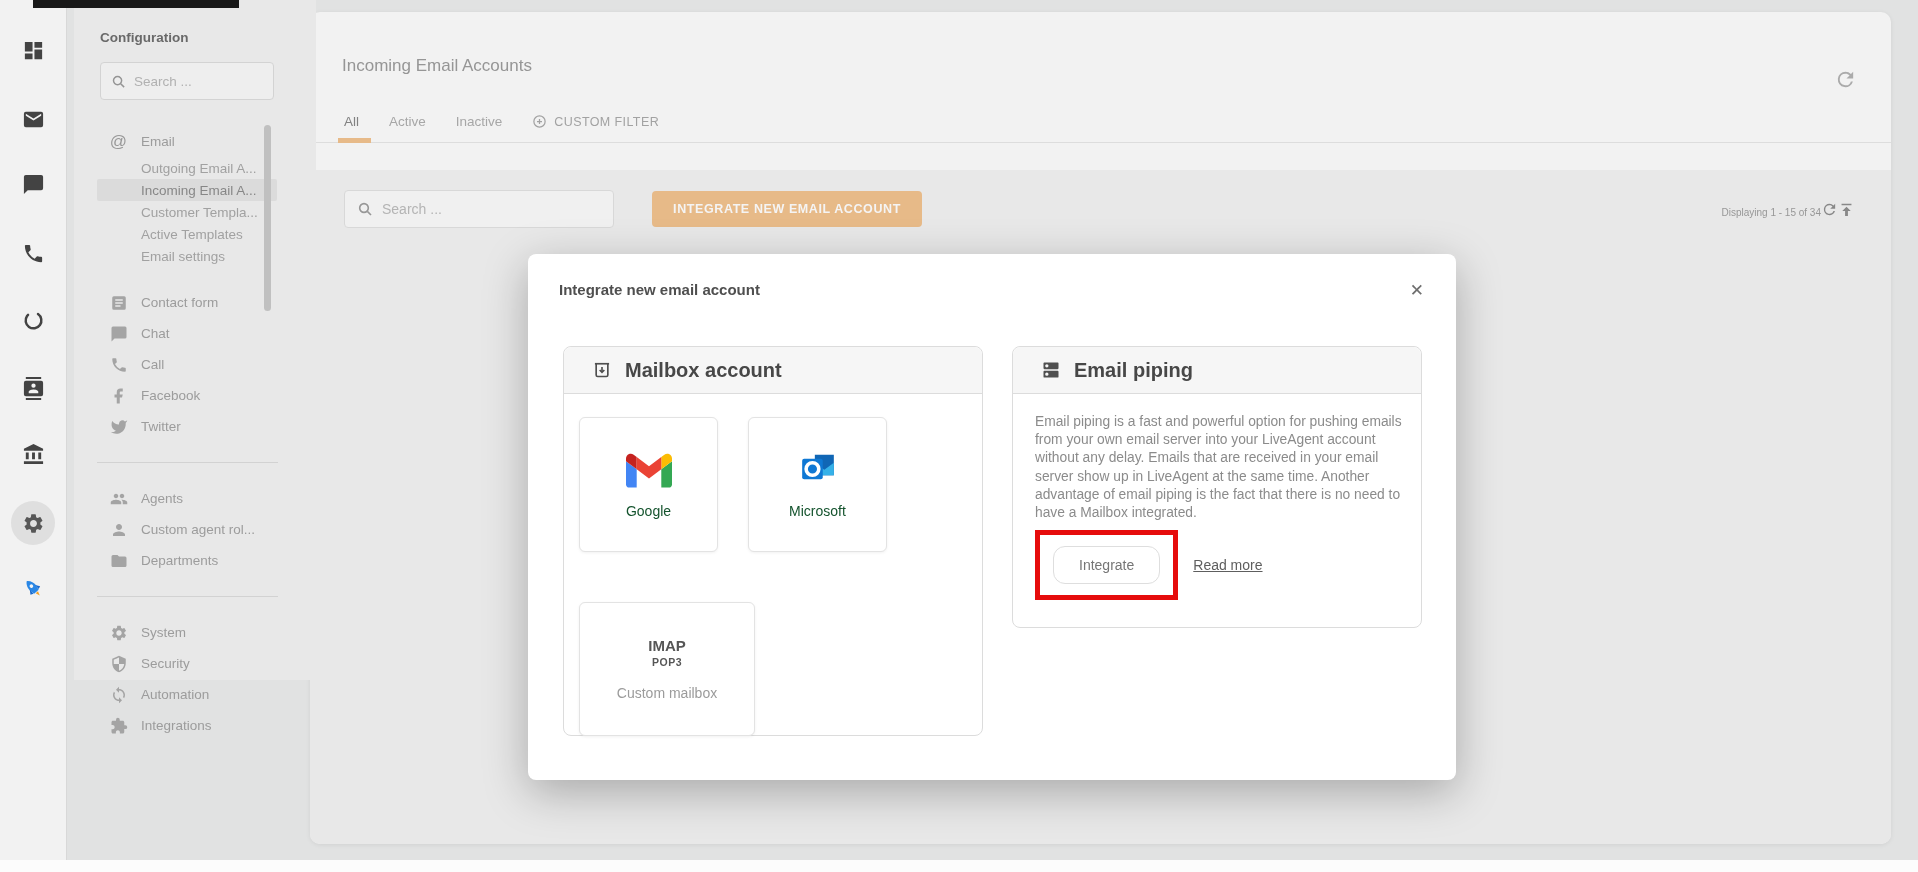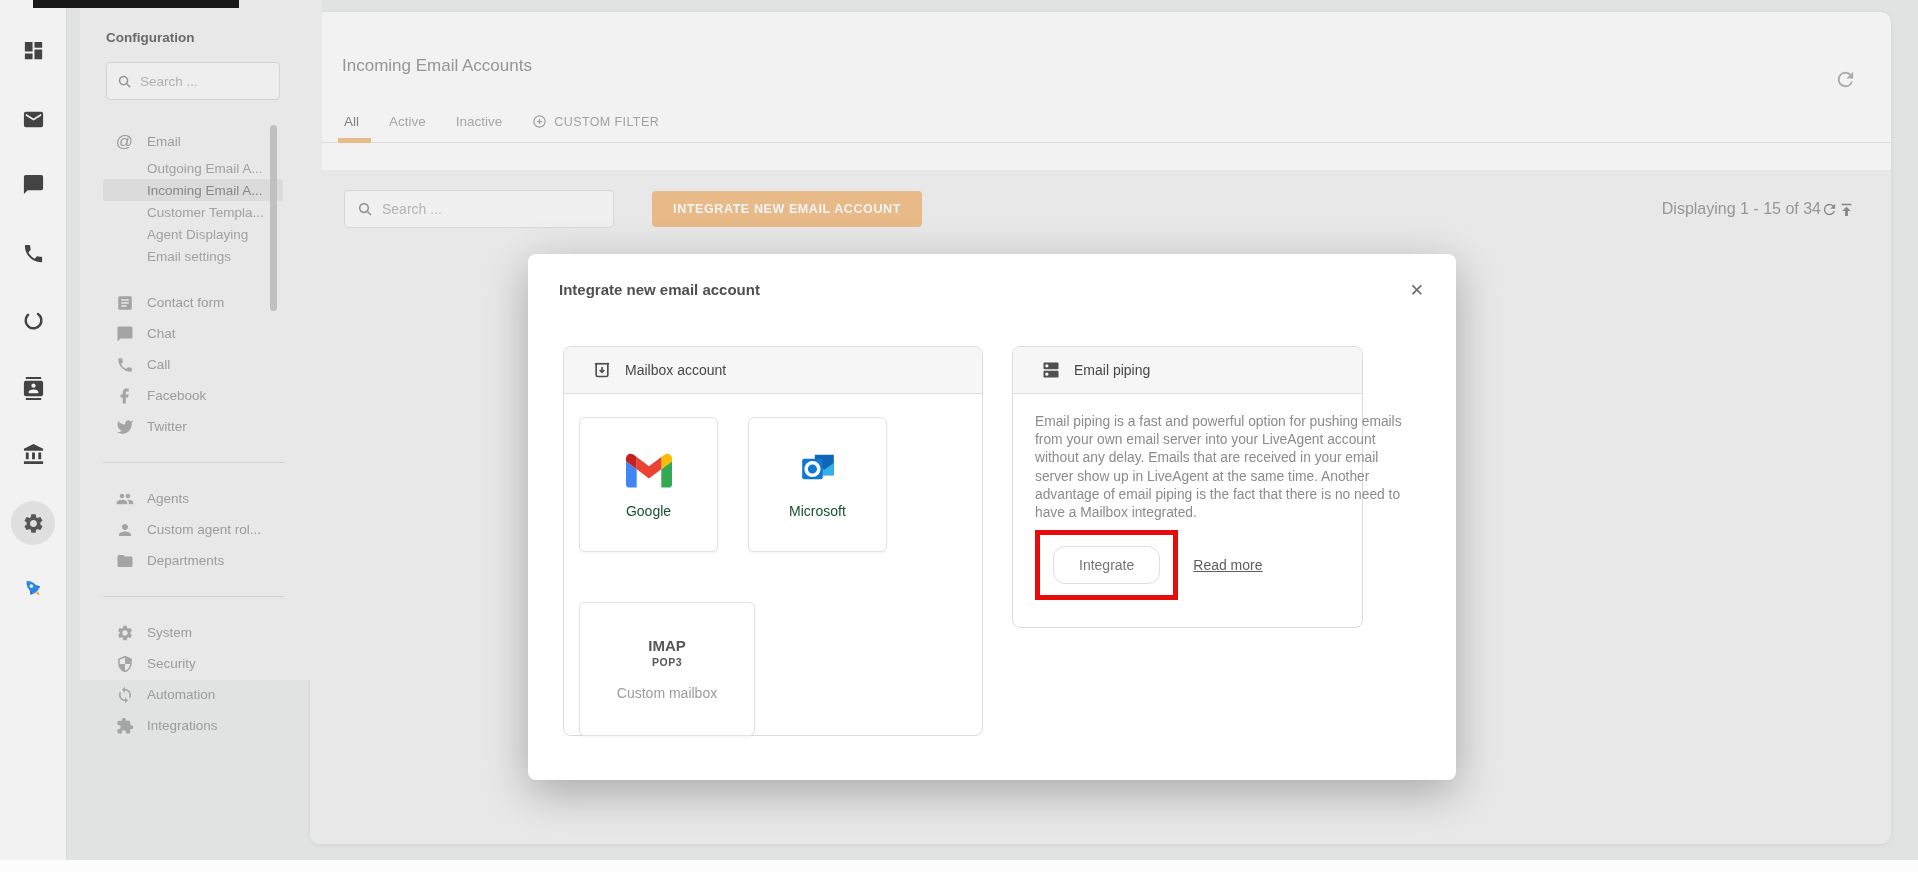--- a/index.html
+++ b/index.html
@@ -6,21 +6,21 @@
   html,body { width:1918px; height:872px; overflow:hidden; }
   body { font-family:"Liberation Sans", sans-serif; background:#ebecec; position:relative; }
 
   
   .rail { position:absolute; left:0; top:0; width:67px; height:860px; background:#fdfdfd; border-right:1px solid #e2e2e2; z-index:10; }
   .rail-btn { position:absolute; left:50%; transform:translateX(-50%); width:44px; height:44px; display:flex; align-items:center; justify-content:center; color:#454545; cursor:pointer; }
   .rail-btn svg { width:23px; height:23px; }
   .rail-btn.active { background:#e9e9e9; border-radius:50%; color:#5a5a5a; }
 
   
-  .sidebar { position:absolute; left:80px; top:0; width:242px; height:680px; background:#f3f3f3; z-index:9; }
+  .sidebar { position:absolute; left:74px; top:0; width:242px; height:680px; background:#f3f3f3; z-index:9; }
   .sb-title { margin:30px 0 0 26px; font-size:13.5px; font-weight:bold; color:#6d6d6d; }
   .sb-search { position:relative; margin:17px 0 0 26px; width:174px; height:38px; background:#f9f9f9; border:1px solid #ddd; border-radius:4px; display:flex; align-items:center; padding-left:10px; }
   .sb-search svg { width:15px; height:15px; color:#9b9b9b; flex:none; }
   .sb-search input { border:none; outline:none; background:transparent; margin-left:8px; width:120px; font-size:13.5px; color:#777; font-family:inherit; }
   .sb-search input::placeholder { color:#b9b9b9; }
   .sb-list { margin-top:26px; padding-left:23px; padding-right:39px; }
   .sb-item { display:flex; align-items:center; gap:13px; padding:6px 0 6px 12px; color:#a3a3a3; font-size:13.5px; cursor:pointer; }
   .sb-item .sb-ico { width:19px; height:19px; flex:none; display:flex; align-items:center; justify-content:center; color:#ababab; }
   .sb-item .sb-ico svg { width:18px; height:18px; }
   .sb-item .at-glyph { font-size:17px; color:#9f9f9f; line-height:1; }
@@ -43,36 +43,36 @@
   .tab-filter { display:flex; align-items:center; gap:7px; font-size:12.5px; color:#a9a9a9; letter-spacing:.4px; cursor:pointer; }
   .tab-filter svg { width:15px; height:15px; color:#a9a9a9; }
   .tabs-rule { border-top:1px solid #e7e7e7; }
   .card-body { position:absolute; left:0; right:0; bottom:0; top:158px; background:#f3f3f3; }
   .toolbar { display:flex; align-items:center; padding:20px 36px 0 34px; }
   .tb-search { position:relative; width:270px; height:38px; background:#fbfbfb; border:1px solid #e2e2e2; border-radius:4px; display:flex; align-items:center; padding-left:12px; }
   .tb-search svg { width:16px; height:16px; color:#9d9d9d; flex:none; }
   .tb-search input { border:none; outline:none; background:transparent; margin-left:9px; width:210px; font-size:14px; color:#777; font-family:inherit; }
   .tb-search input::placeholder { color:#bcbcbc; }
   .tb-btn { margin-left:38px; height:36px; width:270px; border:none; border-radius:4px; background:#f2c28e; color:#fff; font-size:12.5px; font-weight:bold; letter-spacing:.6px; font-family:inherit; cursor:pointer; }
-  .tb-right { margin-left:auto; display:flex; align-items:flex-end; color:#9d9d9d; font-size:16px; }
+  .tb-right { margin-left:auto; display:flex; align-items:flex-end; color:#9d9d9d; font-size:10px; }
   .tb-right svg { width:17px; height:17px; color:#8e8e8e; cursor:pointer; }
 
   
   .overlay { position:absolute; inset:0; background:rgba(40,40,40,0.05); z-index:40; }
 
   
   .modal { position:absolute; left:528px; top:254px; width:928px; height:526px; background:#fff; border-radius:8px; box-shadow:0 12px 45px rgba(0,0,0,0.28); z-index:60; }
   .modal-title { padding:27px 0 0 31px; font-size:15px; font-weight:bold; color:#4f4f4f; }
   .modal-close { position:absolute; top:24px; right:28px; font-size:17px; color:#6e6e6e; cursor:pointer; padding:2px 4px; }
   .panel { position:absolute; border:1px solid #dcdcdc; border-radius:8px; background:#fff; }
   .panel-mailbox { left:35px; top:92px; width:420px; height:390px; }
-  .panel-piping { left:484px; top:92px; width:351px; height:282px; }
+  .panel-piping { left:484px; top:92px; width:410px; height:282px; }
   .panel-head { height:47px; background:#f6f6f6; border-bottom:1px solid #dcdcdc; border-radius:8px 8px 0 0; display:flex; align-items:center; gap:13px; padding-left:28px; }
   .panel-head svg { width:20px; height:20px; color:#4f4f4f; flex:none; }
-  .panel-head .panel-title { font-size:14px; font-weight:normal; color:#474747; }
+  .panel-head .panel-title { font-size:20px; font-weight:bold; color:#474747; }
   .mailbox-body { padding:23px 0 0 15px; display:flex; flex-wrap:wrap; gap:34px 30px; align-content:flex-start; }
   .provider-card { width:139px; height:135px; background:#fff; border:1px solid #e3e3e3; border-radius:6px; box-shadow:0 1px 3px rgba(0,0,0,0.06); display:flex; flex-direction:column; align-items:center; justify-content:center; cursor:pointer; }
   .provider-card svg { width:46px; height:38px; }
   .provider-label { margin-top:15px; font-size:14px; color:#14532d; }
   .imap-card { width:176px; height:134px;margin-top:16px; }
   .imap-line1 { font-size:15px; font-weight:bold; color:#565656; }
   .imap-line2 { font-size:10.5px; font-weight:bold; letter-spacing:.5px; color:#565656; margin-top:2px; }
   .imap-label { margin-top:17px; font-size:14px; color:#9b9b9b; }
   .piping-body { padding:19px 20px 0 22px; }
   .piping-text { font-size:13.8px; line-height:1.32; color:#8b8b8b; width:368px; }
@@ -155,21 +155,21 @@
   </div>
 
   <div class="sb-list">
     <div class="sb-item">
       <span class="sb-ico at-glyph">@</span>
       <span>Email</span>
     </div>
     <div class="sb-sub">Outgoing Email A...</div>
     <div class="sb-sub selected">Incoming Email A...</div>
     <div class="sb-sub">Customer Templa...</div>
-    <div class="sb-sub">Agent Displaying</div>
+    <div class="sb-sub">Active Templates</div>
     <div class="sb-sub">Email settings</div>
 
     <div class="sb-gap"></div>
 
     <div class="sb-item">
       <span class="sb-ico">
           <svg viewBox="0 0 24 24" fill="currentColor">
             <path d="M19 3H5a2 2 0 0 0-2 2v14a2 2 0 0 0 2 2h14a2 2 0 0 0 2-2V5a2 2 0 0 0-2-2zm-5 14H7v-2h7v2zm3-4H7v-2h10v2zm0-4H7V7h10v2z"></path>
           </svg>
         </span>

